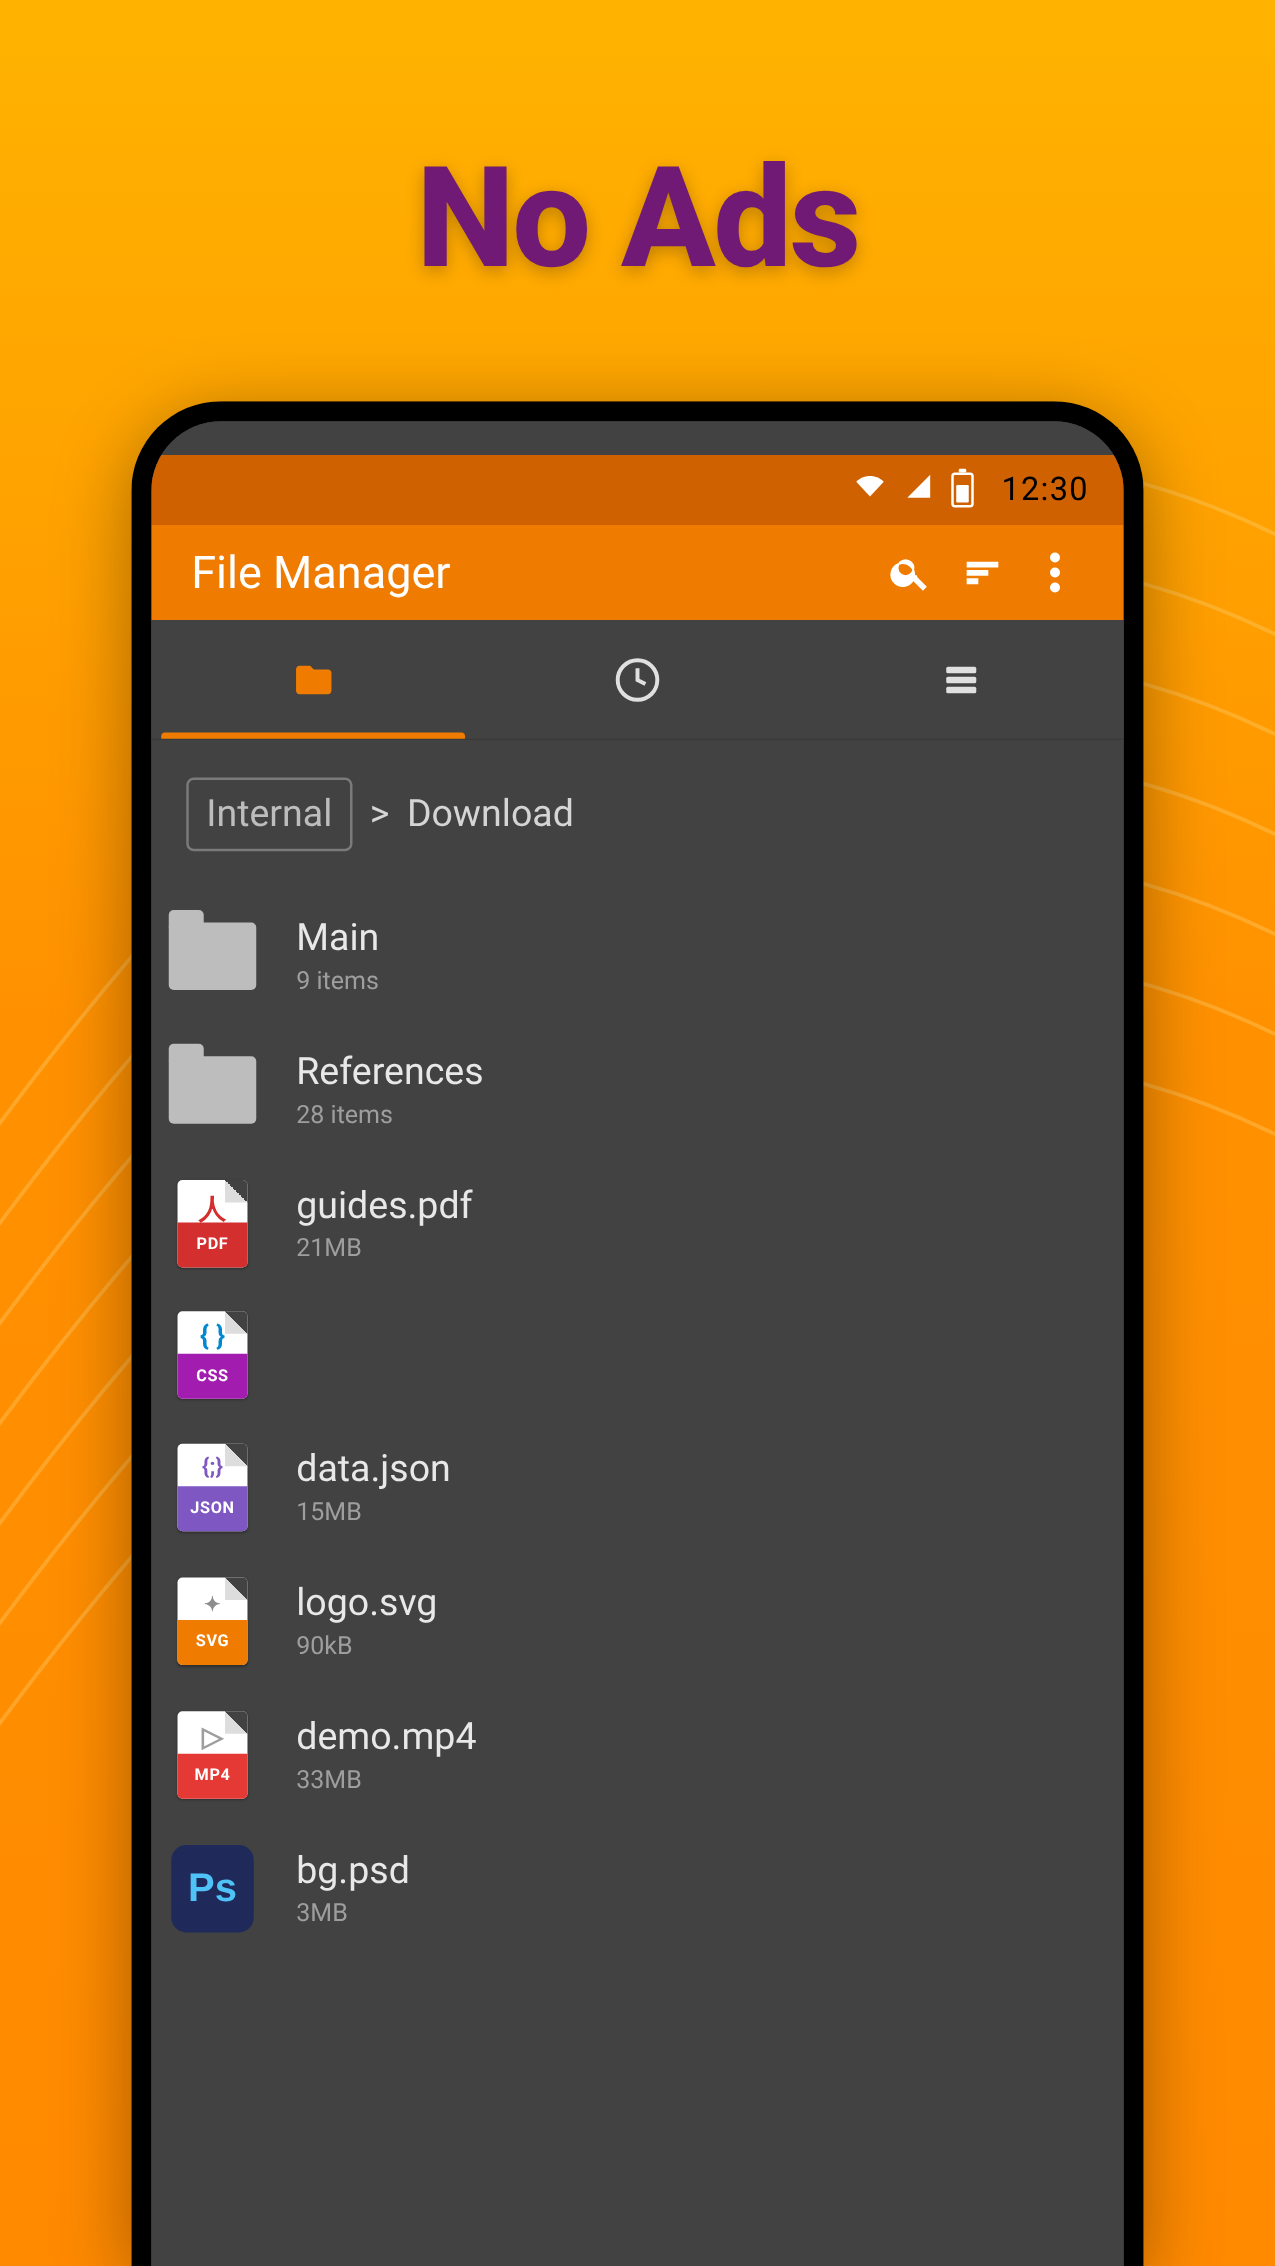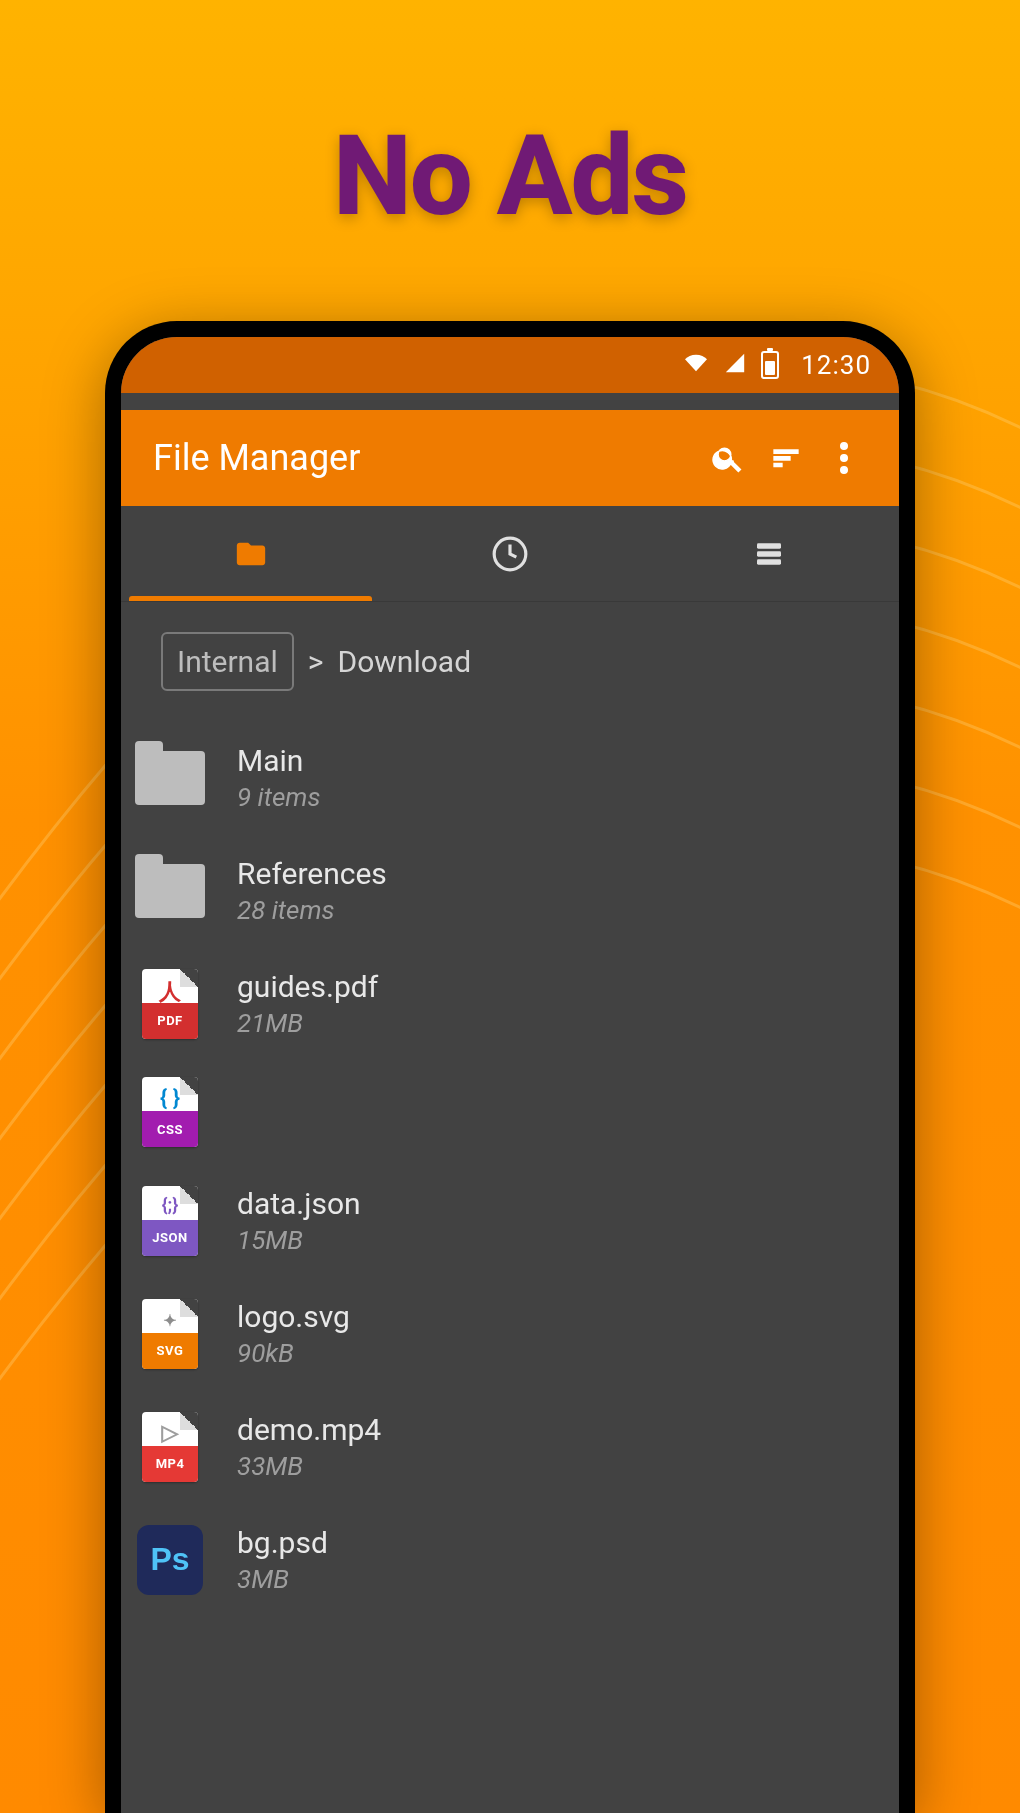--- a/index.html
+++ b/index.html
@@ -36,58 +36,57 @@
     overflow: hidden;
     box-shadow: 0 12px 60px rgba(0,0,0,.35);
   }
   .inner { position:absolute; inset:0; background:#424242; overflow:hidden; border-radius:52px 52px 0 0; }
   
   .statusbar {
     height: 56px;
     background: #d06100;
     display:flex; align-items:center; justify-content:flex-end;
     padding: 12px 28px;
-    color:#ffffff; font-size:26px; gap:14px;
+    color:#000000; font-size:26px; gap:14px;margin-top:27px;
   }
   .statusbar .time { margin-left:8px; letter-spacing:1px; }
   .statusbar svg { fill:#fff; }
   
   .appbar {
-    height: 96px;
+    height: 76px;
     background: #ef7b00;
     display:flex; align-items:center;
     padding: 0 26px 0 32px;
     color:#fff;
-    margin-top:17px;
   }
   .appbar .title { font-size:36px; font-weight:400; flex:1; }
   .appbar .icon { width:58px; height:58px; display:flex; align-items:center; justify-content:center; }
   .appbar .icon svg { fill:#fff; stroke:#fff; }
   
   .tabs {
     height: 96px;
     display:flex;
     border-bottom: 1px solid #393939;
     background:#424242;
   }
   .tab { flex:1; display:flex; align-items:center; justify-content:center; position:relative; cursor:pointer; }
   .tab.active::after { content:""; position:absolute; left:8px; right:8px; bottom:0; height:5px; background:#ef7b00; border-radius:3px 3px 0 0; }
   .tab svg { fill:#e0e0e0; }
   .tab.active svg { fill:#ef7b00; }
   
-  .breadcrumb { display:flex; align-items:center; gap:14px; padding: 30px 28px 28px; color:#d5d5d5; font-size:30px;margin-left:12px; }
+  .breadcrumb { display:flex; align-items:center; gap:14px; padding: 30px 28px 28px; color:#d5d5d5; font-size:30px; }
   .breadcrumb .chip { border:2px solid #7a7a7a; border-radius:6px; padding:10px 14px; color:#bdbdbd; font-size:30px; }
   .breadcrumb .sep { color:#d5d5d5; }
   
   .list { display:flex; flex-direction:column; gap:4px; padding: 4px 0 0 0; }
   .item { display:flex; align-items:center; gap:30px; padding:20px 12px; cursor:pointer; }
   .item .thumb { width:74px; height:60px; display:flex; align-items:center; justify-content:center; }
   .item .texts { display:flex; flex-direction:column; gap:4px; }
   .item .name { color:#e8e8e8; font-size:30px; }
-  .item .meta { color:#9e9e9e; font-size:26px;font-style:italic; }
+  .item .meta { color:#9e9e9e; font-size:20px; }
   
   .folder { width:70px; height:54px; background:#bdbdbd; border-radius:4px; position:relative; }
   .folder::before { content:""; position:absolute; top:-10px; left:0; width:28px; height:14px; background:#bdbdbd; border-radius:4px 4px 0 0; }
   
   .file { width:56px; height:70px; position:relative; background:#fff; border-radius:4px; box-shadow:0 1px 2px rgba(0,0,0,.3); }
   .file::before { content:""; position:absolute; top:0; right:0; width:18px; height:18px; background:linear-gradient(225deg,#424242 50%, #ddd 50%); border-top-right-radius:4px; }
   .badge { position:absolute; left:0; bottom:0; right:0; height:36px; display:flex; align-items:center; justify-content:center; font-size:13px; font-weight:700; color:#fff; letter-spacing:.5px; border-radius:0 0 4px 4px; }
   .glyph { position:absolute; top:8px; left:0; right:0; text-align:center; font-weight:700; }
   
   .file.pdf .badge{ background:#d32f2f; } .file.pdf .glyph{ color:#d32f2f; font-size:22px; }

